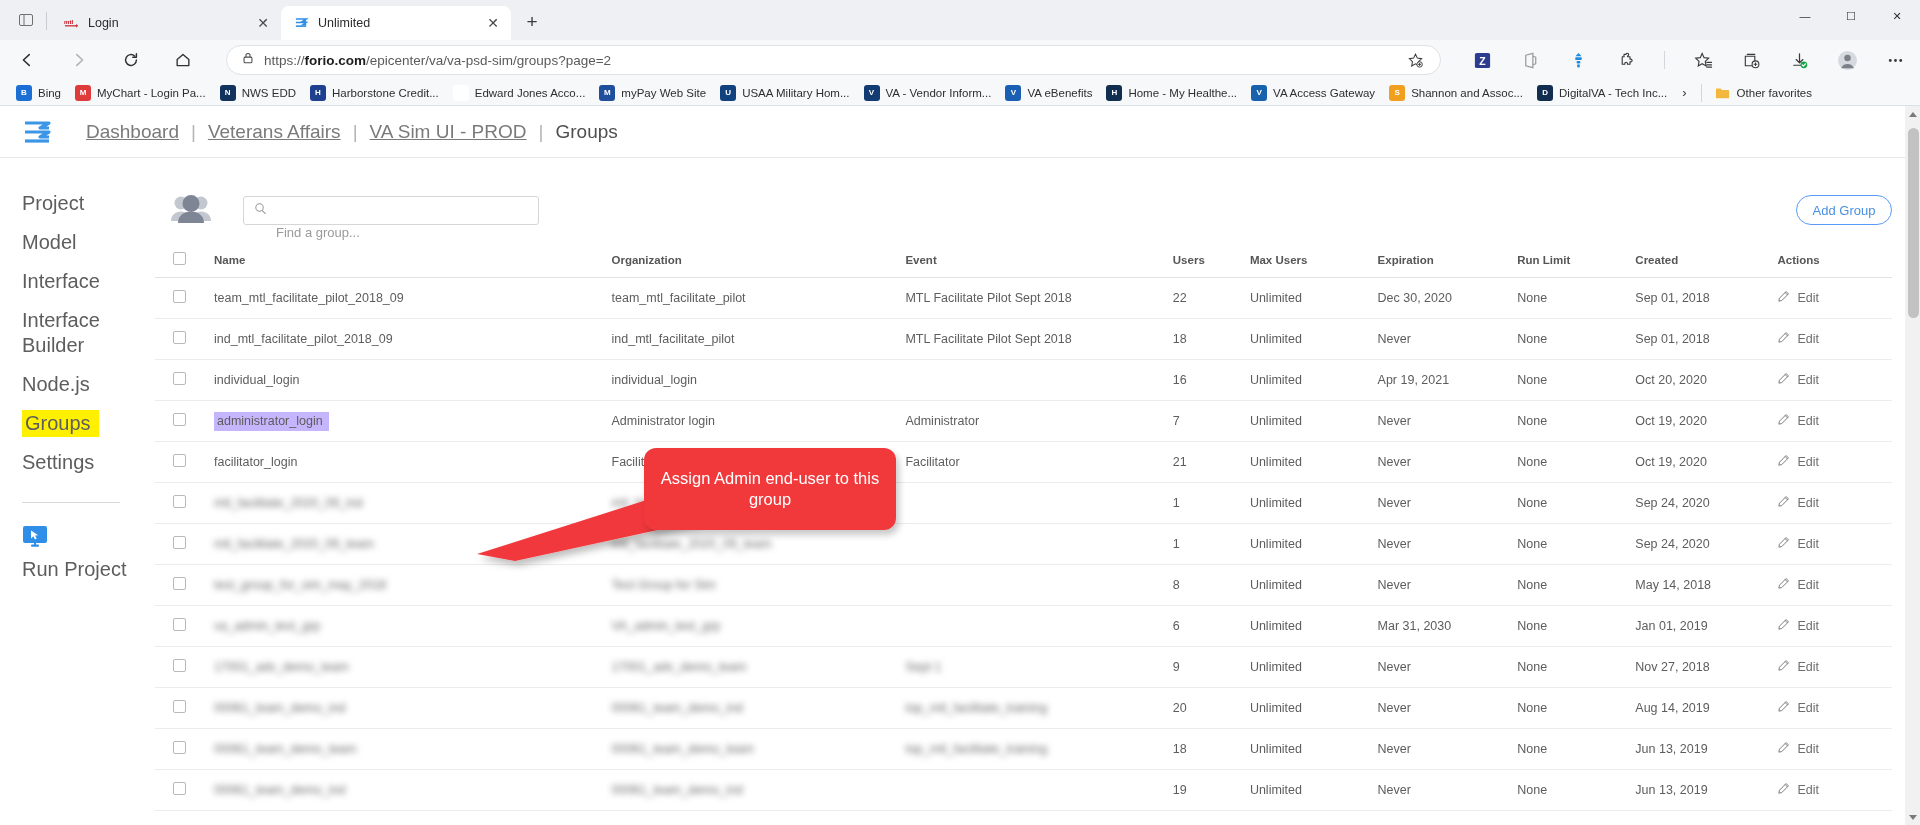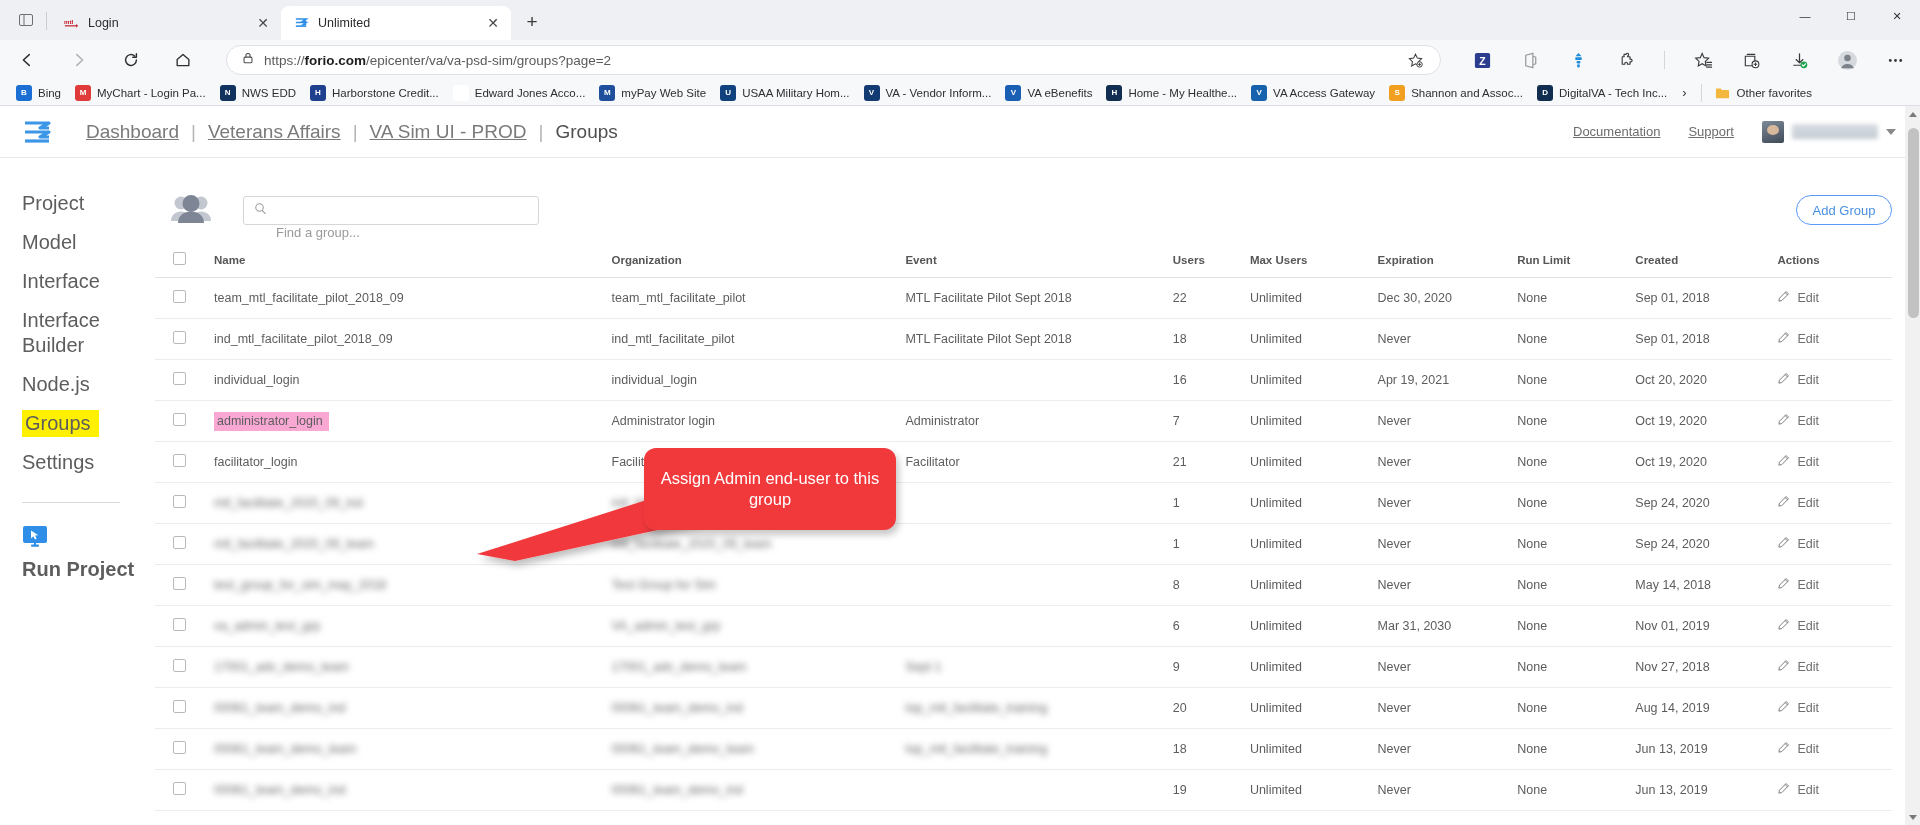--- a/index.html
+++ b/index.html
@@ -380,29 +380,20 @@
     <div class="crumbs" id="crumbs">
         <a class="crumb">Dashboard</a>
         <span class="crumb-sep">|</span>
         <a class="crumb">Veterans Affairs</a>
         <span class="crumb-sep">|</span>
         <a class="crumb">VA Sim UI - PROD</a>
         <span class="crumb-sep">|</span>
         <a class="crumb current">Groups</a>
       </div>
 
-    <div class="header-right">
-      <a class="hlink">Documentation</a>
-      <a class="hlink">Support</a>
-      <div class="user-box">
-        <span class="avatar"></span>
-        <span class="uname-blur"></span>
-        <span class="caret"></span>
-      </div>
-    </div>
   </div>
 
   <div class="body-wrap">
 
     <div class="sidebar" id="sidebar">
         <div class="side-item"><span>Project</span></div>
         <div class="side-item"><span>Model</span></div>
         <div class="side-item"><span>Interface</span></div>
         <div class="side-item"><span>Interface Builder</span></div>
         <div class="side-item"><span>Node.js</span></div>
@@ -410,21 +401,21 @@
         <div class="side-item"><span>Settings</span></div>
         <div class="side-div"></div>
         <div>
           <span class="run-ico" style="display:block"><svg width="26" height="24" viewBox="0 0 26 24">
               <rect x="1" y="1" width="24" height="17" rx="2" fill="#2f8fe8"></rect>
               <path d="M9 5.5 L9 13.5 L11.4 11.2 L13 14.5 L14.6 13.6 L13.1 10.6 L16.2 10.3 Z" fill="#fff"></path>
               <rect x="9" y="19.5" width="8" height="2.2" rx="1" fill="#2f8fe8"></rect>
               <rect x="12" y="18" width="2" height="2" fill="#2f8fe8"></rect>
             </svg></span>
         </div>
-        <div class="side-item" style="padding-top: 0px; font-weight: bold;">Run Project</div>
+        <div class="side-item" style="padding-top: 0px;">Run Project</div>
       </div>
 
     <div class="content">
 
       <div class="toolbar">
         <span class="grp-ico">
           <svg width="44" height="40" viewBox="0 0 44 40">
             <circle cx="12" cy="13" r="6.5" fill="#c3c7cf"></circle>
             <path d="M2 31c0-6 4.6-9.5 10-9.5S22 25 22 31z" fill="#c3c7cf"></path>
             <circle cx="32" cy="13" r="6.5" fill="#c3c7cf"></circle>
@@ -516,21 +507,21 @@
                   <span><svg width="13" height="13" viewBox="0 0 16 16">
                       <path d="M11.2 1.9l2.9 2.9-8.2 8.2-3.6.7.7-3.6z" fill="none" stroke="#7a7a7a" stroke-width="1.2" stroke-linejoin="round"></path>
                       <path d="M10 3.1l2.9 2.9" stroke="#7a7a7a" stroke-width="1.2"></path>
                     </svg></span>
                   <span>Edit</span>
                 </a>
               </td>
             </tr>
             <tr>
               <td class="c-chk"><span class="cb"></span></td>
-              <td class="c-name"><span class="hl-cell" style="background: #f9a8d4;">administrator_login</span></td>
+              <td class="c-name"><span class="hl-cell" style="background: #c4b5fd;">administrator_login</span></td>
               <td class="c-org"><span>Administrator login</span></td>
               <td class="c-evt"><span>Administrator</span></td>
               <td class="c-usr"><span>7</span></td>
               <td class="c-max"><span>Unlimited</span></td>
               <td class="c-exp"><span>Never</span></td>
               <td class="c-run"><span>None</span></td>
               <td class="c-cre"><span>Oct 19, 2020</span></td>
               <td class="c-act">
                 <a class="edit">
                   <span><svg width="13" height="13" viewBox="0 0 16 16">
@@ -623,21 +614,21 @@
             </tr>
             <tr>
               <td class="c-chk"><span class="cb"></span></td>
               <td class="c-name"><span class="blurred">va_admin_test_grp</span></td>
               <td class="c-org"><span class="blurred">VA_admin_test_grp</span></td>
               <td class="c-evt"><span class="blurred"></span></td>
               <td class="c-usr"><span>6</span></td>
               <td class="c-max"><span>Unlimited</span></td>
               <td class="c-exp"><span>Mar 31, 2030</span></td>
               <td class="c-run"><span>None</span></td>
-              <td class="c-cre"><span>Nov 01, 2019</span></td>
+              <td class="c-cre"><span>Jan 01, 2019</span></td>
               <td class="c-act">
                 <a class="edit">
                   <span><svg width="13" height="13" viewBox="0 0 16 16">
                       <path d="M11.2 1.9l2.9 2.9-8.2 8.2-3.6.7.7-3.6z" fill="none" stroke="#7a7a7a" stroke-width="1.2" stroke-linejoin="round"></path>
                       <path d="M10 3.1l2.9 2.9" stroke="#7a7a7a" stroke-width="1.2"></path>
                     </svg></span>
                   <span>Edit</span>
                 </a>
               </td>
             </tr>

